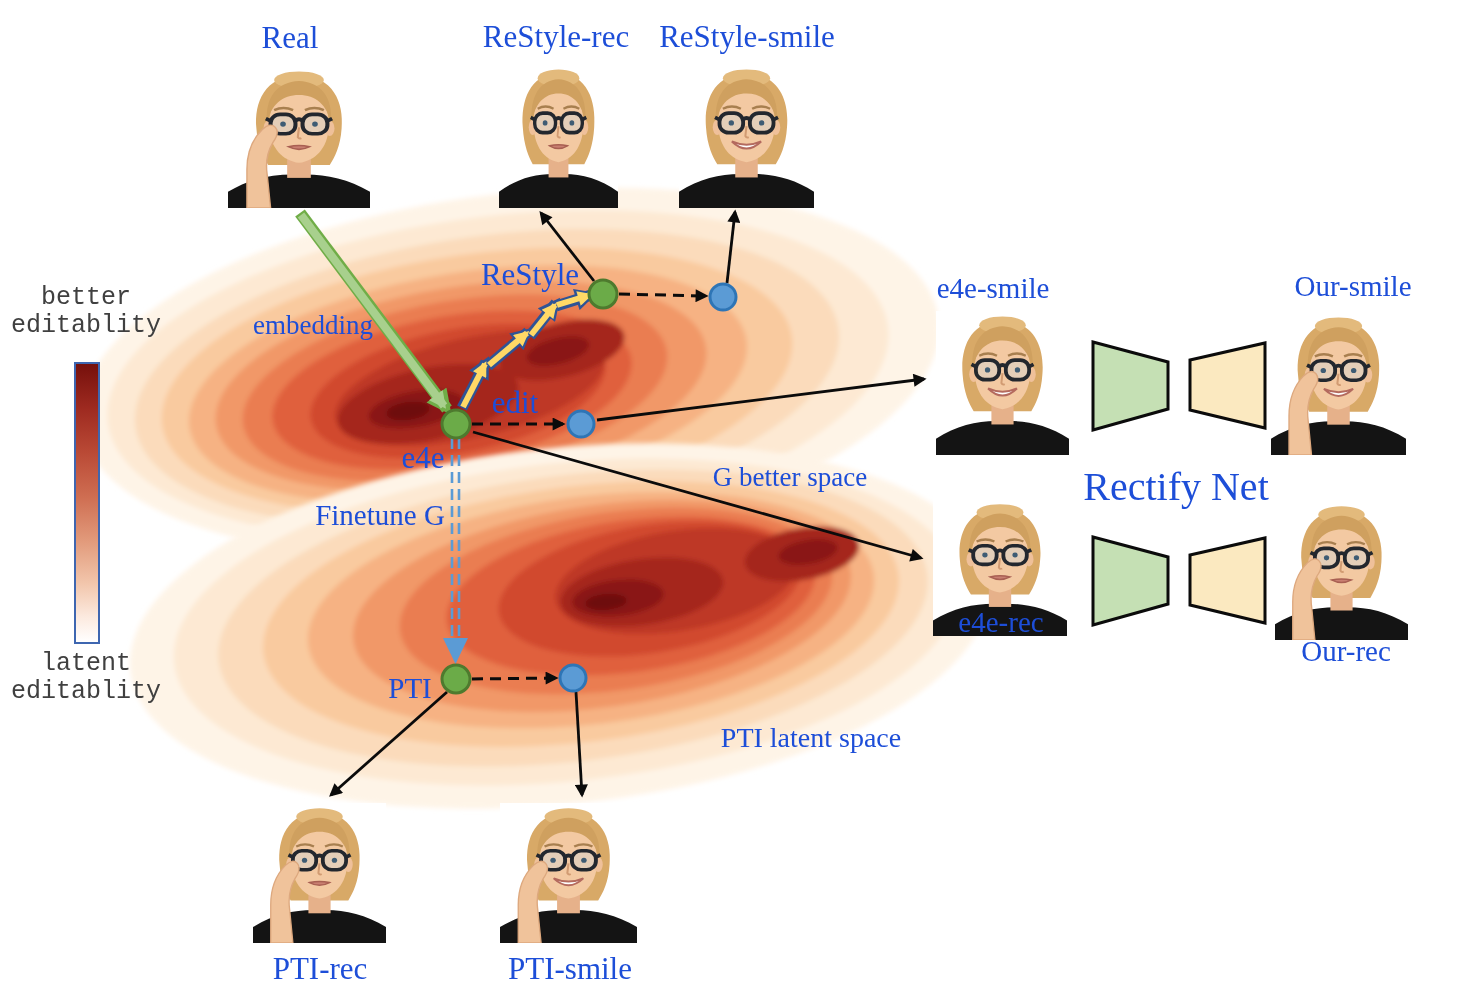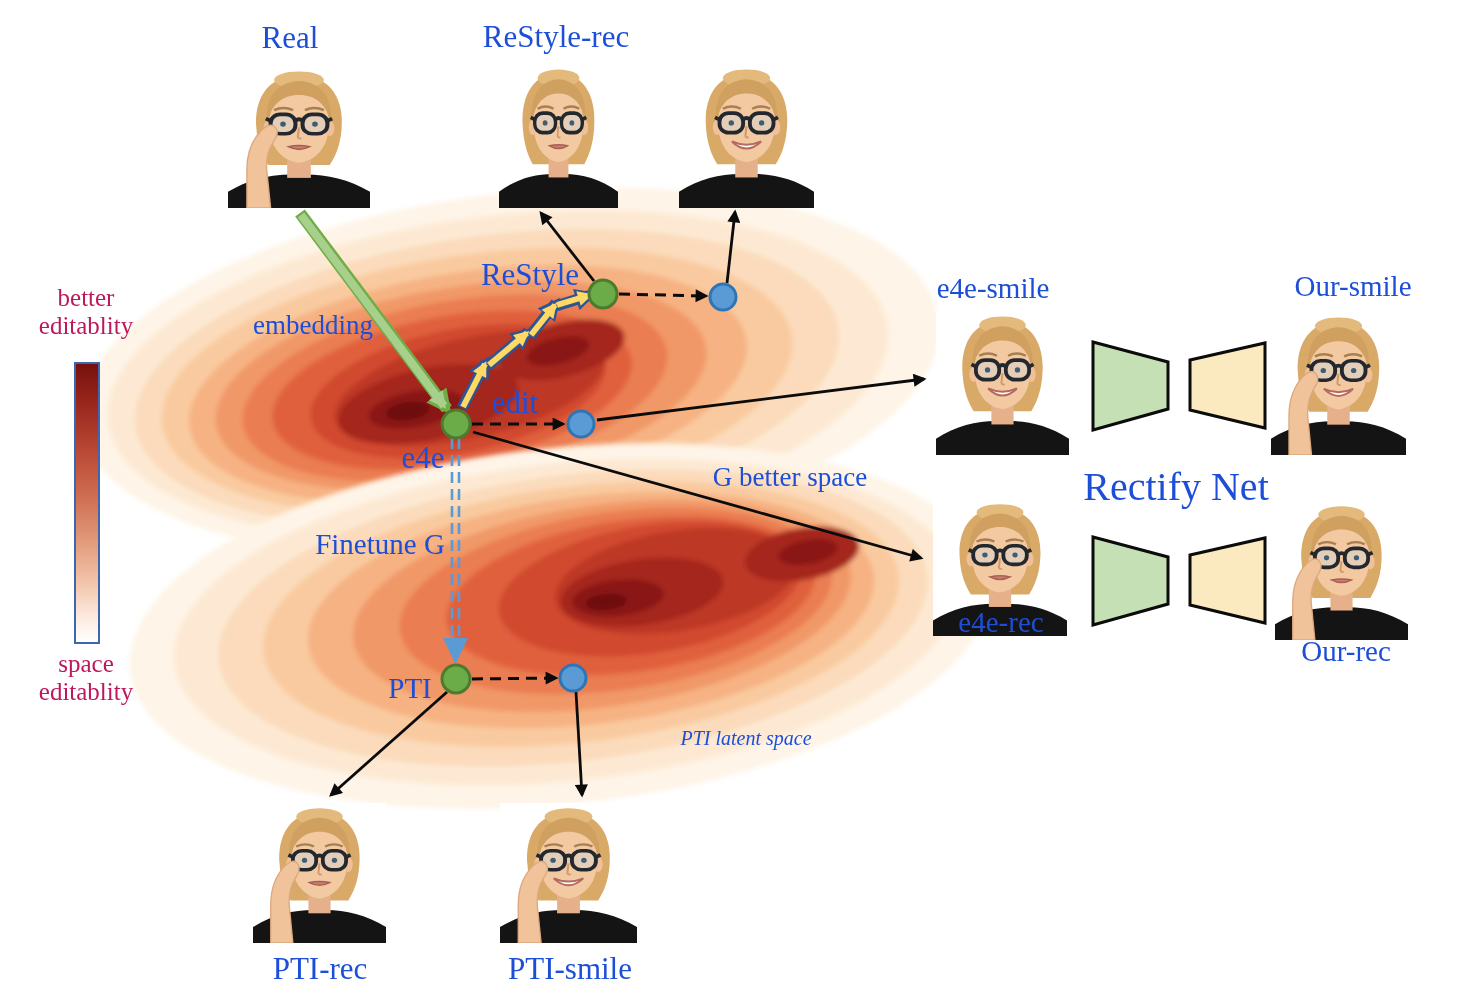--- a/index.html
+++ b/index.html
@@ -12,21 +12,21 @@
   .lbl.big{font-size:31px;}
   .lbl.med{font-size:29px;}
   .lbl.sm{font-size:27px;}
   .face{position:absolute;z-index:4;}
   .face svg{width:100%;height:100%;}
   #colorbar{position:absolute;left:74px;top:362px;width:22px;height:278px;z-index:5;
     border:2px solid #3E66B0;
     background:linear-gradient(to bottom,#76100C 0%,#9E2A20 16%,#BA4A36 32%,#CF6E52 48%,
                #E29B7C 64%,#F2C6AC 79%,#FCEADF 91%,#FFFFFF 100%);}
   .cb-lbl{position:absolute;transform:translate(-50%,-50%);text-align:center;font-size:25px;
-          line-height:1.12;color:#be185d;z-index:5;}
+          line-height:1.12;color:#404040;z-index:5;font-family:Liberation Mono, monospace;}
 </style>
 </head>
 <body>
 
 <div id="canvas">
 
   <svg class="layer" width="1462" height="1008" viewBox="0 0 1462 1008">
     <defs>
       <filter id="soft" x="-20%" y="-20%" width="140%" height="140%">
         <feGaussianBlur stdDeviation="2.6"></feGaussianBlur>
@@ -141,21 +141,21 @@
       <polygon points="1190,555 1265,538 1265,623 1190,605" style="fill:var(--decoder_fill)"></polygon>
     </g>
   </svg>
 
   <div id="colorbar"></div>
   <div class="cb-lbl" style="left:86px;top:312px;">
     <div>better</div>
     <div>editablity</div>
   </div>
   <div class="cb-lbl" style="left:86px;top:678px;">
-    <div>space</div>
+    <div>latent</div>
     <div>editablity</div>
   </div>
 
   <div class="face" style="left:228px;top:66px;width:142px;height:142px;">
       <svg viewBox="0 0 120 132" preserveAspectRatio="none">
         <rect width="120" height="132" fill="#ffffff"></rect>
         <path d="M60,9 C31,9 22,34 24,58 C25,75 30,85 34,92 L86,92 C90,85 95,75 96,58 C98,34 89,9 60,9 Z" fill="#D8A967"></path>
         <ellipse cx="60" cy="13" rx="21" ry="8" fill="#E3BA7C"></ellipse>
         <path d="M0,132 L0,117 C20,104 40,100 60,101 C80,100 100,104 120,117 L120,132 Z" fill="#141414"></path>
         <rect x="50" y="82" width="20" height="22" fill="#E6B18A"></rect>
@@ -369,29 +369,30 @@
         <circle cx="46.5" cy="54" r="2.4" fill="#3E5C74"></circle>
         <circle cx="73.5" cy="54" r="2.4" fill="#3E5C74"></circle>
         <path d="M60,57 L59,66 Q60,68 62,67" stroke="#D19B72" stroke-width="1.8" fill="none"></path>
         <path d="M47,71 Q60,84 73,71 Q60,77 47,71 Z" fill="#ffffff" stroke="#B46A5E" stroke-width="1.8"></path>
         <path d="M16,132 L16,96 Q16,73 29,59 Q36,52 40,57 Q44,62 38,71 Q31,84 33,100 L36,132 Z" fill="#F0C39B" stroke="#DDA87E" stroke-width="1.2"></path>
       </svg>
     </div>
 
   <div class="lbl big" style="left:290px;top:38px;">Real</div>
   <div class="lbl big" style="left:556px;top:37px;">ReStyle-rec</div>
+  <div class="lbl big" style="left:747px;top:37px;">ReStyle-smile</div>
   <div class="lbl med" style="left:993px;top:288px;">e4e-smile</div>
   <div class="lbl med" style="left:1337px;top:286px;margin-left:16px;">Our-smile</div>
   <div class="lbl med" style="left:1001px;top:622px;">e4e-rec</div>
   <div class="lbl med" style="left:1346px;top:651px;">Our-rec</div>
   <div class="lbl big" style="left:320px;top:969px;">PTI-rec</div>
   <div class="lbl big" style="left:570px;top:969px;">PTI-smile</div>
 
   <div class="lbl sm" style="left:313px;top:325px;font-size:27px;">embedding</div>
   <div class="lbl big" style="left:530px;top:275px;">ReStyle</div>
   <div class="lbl big" style="left:515px;top:403px;">edit</div>
   <div class="lbl big" style="left:423px;top:458px;">e4e</div>
-  <div class="lbl med" style="left:380px;top:544px;">Finetune G</div>
+  <div class="lbl med" style="left:380px;top:515px;">Finetune G</div>
   <div class="lbl med" style="left:410px;top:660px;margin-top:28px;">PTI</div>
   <div class="lbl sm" style="left:790px;top:477px;">G better space</div>
-  <div class="lbl sm" style="left:746px;top:738px;font-size:20px;font-style:italic;">PTI latent space</div>
+  <div class="lbl sm" style="left:811px;top:738px;font-size:28px;">PTI latent space</div>
   <div class="lbl med" style="left:1176px;top:486px;font-size:40px;">Rectify Net</div>
 </div>
 
 </body></html>

